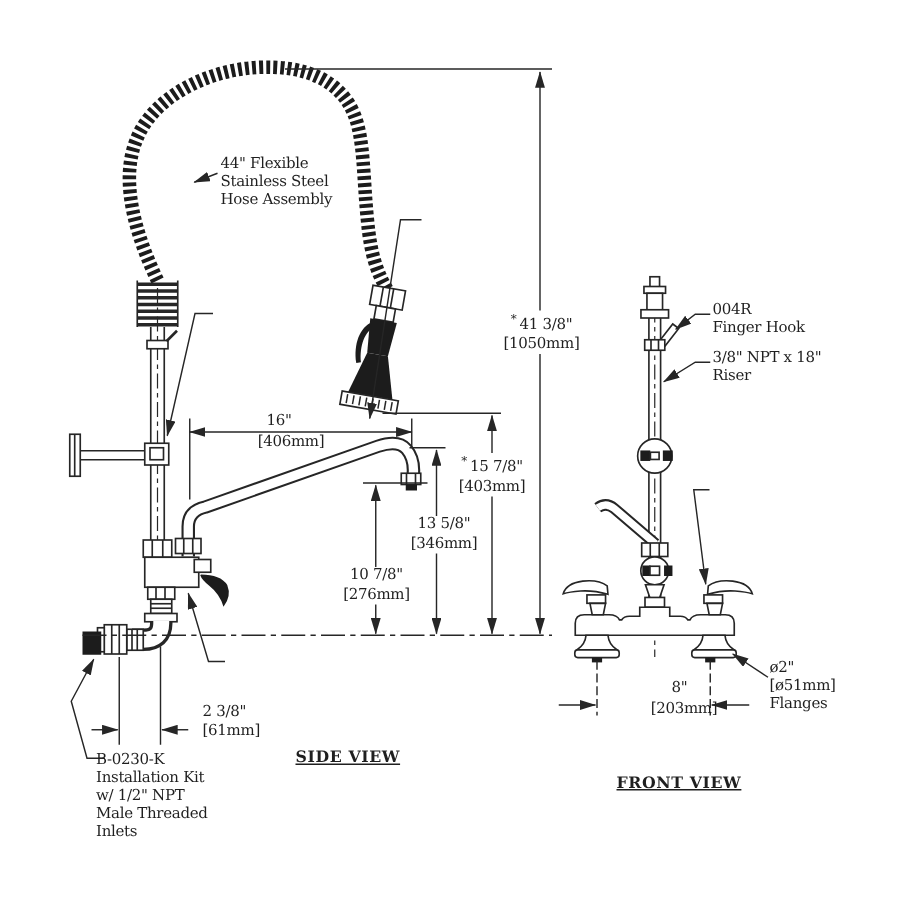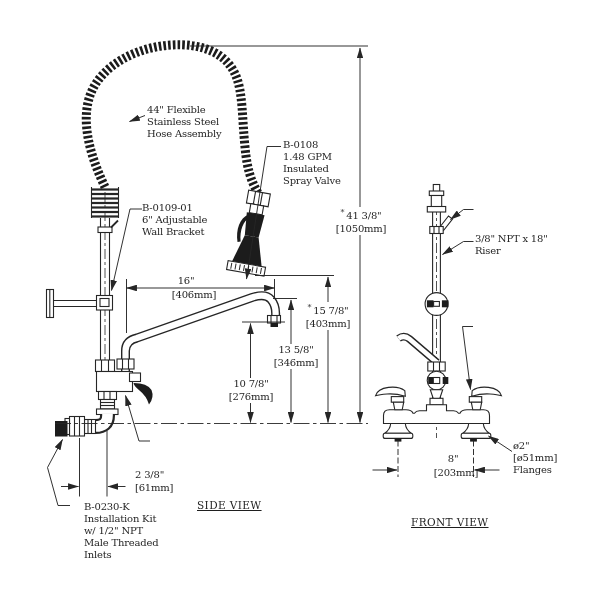--- a/index.html
+++ b/index.html
@@ -5,21 +5,21 @@
   html,body{margin:0;padding:0;background:#fff;}
   #stage{position:relative;width:600px;height:600px;background:#fff;overflow:hidden;
          font-family:"DejaVu Serif", serif;}
   #stage svg{position:absolute;left:0;top:0;}
   .lbl{position:absolute;font-size:10px;line-height:12px;color:#1f1f1f;
        white-space:pre-line;letter-spacing:-0.2px;}
   .dim{position:absolute;font-size:10px;line-height:12.5px;color:#1f1f1f;
        text-align:center;letter-spacing:-0.2px;}
   .dim.bg{background:#fff;}
   .dim.leftal{text-align:left;}
-  .vtitle{position:absolute;font-size:10.5px;font-weight:normal;color:#1f1f1f;
+  .vtitle{position:absolute;font-size:10.5px;font-weight:bold;color:#1f1f1f;
           text-decoration:underline;letter-spacing:0.4px;white-space:nowrap;}
   .note{vertical-align:super;font-size:8px;margin-right:2px;}
 </style>
 </head>
 <body>
 
 <div id="stage">
 
 <svg width="600" height="600" viewBox="0 0 600 600">
   <defs>
@@ -212,28 +212,21 @@
       <polyline points="473.5,241.5 463.5,241.5 442.5,254.5" marker-end="url(#ae)"></polyline>
       <polyline points="473,326.5 462.5,326.5 470.5,389.5" marker-end="url(#ae)"></polyline>
       <line x1="512" y1="451.5" x2="488.5" y2="436" marker-end="url(#ae)"></line>
     </g>
   </g>
 </svg>
 
 <div class="lbl" style="left:147px;top:104px">44" Flexible
 Stainless Steel
 Hose Assembly</div>
-<div class="lbl" style="left:142px;top:202px">B-0109-01
-6" Adjustable
-Wall Bracket</div>
-<div class="lbl" style="left:283px;top:139px">B-0108
-1.48 GPM
-Insulated
-Spray Valve</div>
-<div class="lbl" style="left:84px;top:501px">B-0230-K
+<div class="lbl" style="left:64px;top:501px">B-0230-K
 Installation Kit
 w/ 1/2" NPT
 Male Threaded
 Inlets</div>
 <div class="vtitle" style="left:197px;top:499px">SIDE VIEW</div>
 
 <div class="dim" style="left:168px;top:275px;width:36px">16"</div>
 <div class="dim" style="left:169px;top:288.5px;width:50px">[406mm]</div>
 
 <div class="dim bg" style="left:329px;top:207px;width:64px">
@@ -257,20 +250,22 @@
 </div>
 
 <div class="dim leftal" style="left:135px;top:469px;width:60px">
   <div>2 3/8"</div>
   <div>[61mm]</div>
 </div>
 
 <div class="dim" style="left:438px;top:453px;width:30px">8"</div>
 <div class="dim" style="left:430px;top:467px;width:52px">[203mm]</div>
 
+<div class="lbl" style="left:475px;top:201px">004R
+Finger Hook</div>
 <div class="lbl" style="left:475px;top:233px">3/8" NPT x 18"
 Riser</div>
 <div class="lbl" style="left:513px;top:440px">ø2"
 [ø51mm]
 Flanges</div>
 <div class="vtitle" style="left:411px;top:516px">FRONT VIEW</div>
 
 </div>
 
 </body></html>

